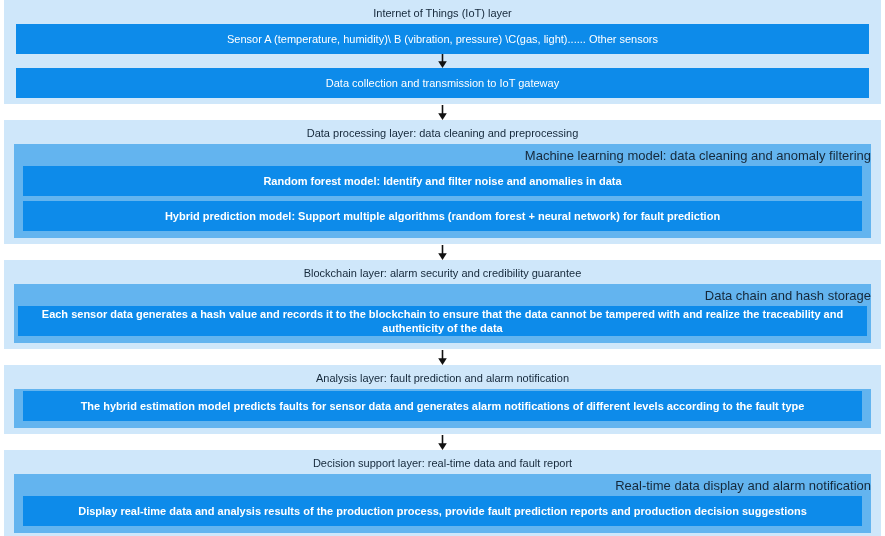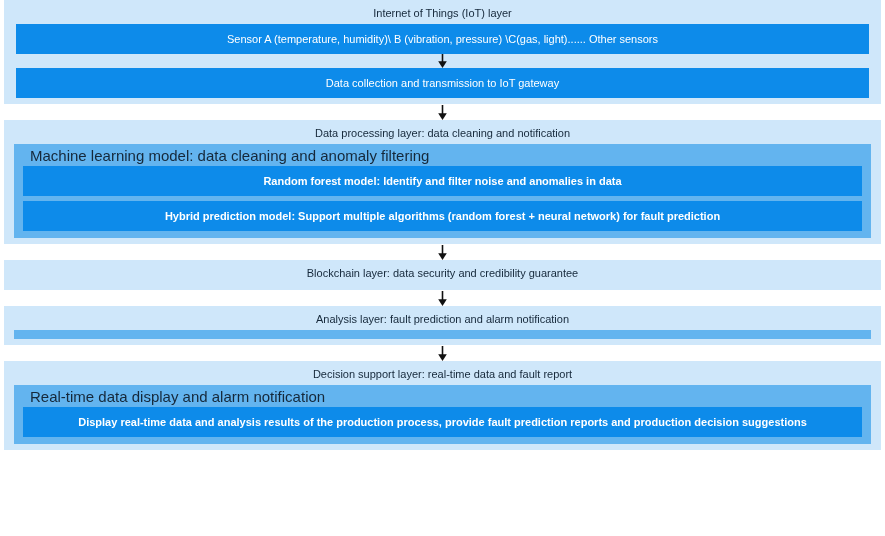--- a/index.html
+++ b/index.html
@@ -38,23 +38,23 @@
     white-space: nowrap;
   }
 
   
   .group {
     background: #63b4ef;
     margin: 0 10px;
     padding: 2px 0 7px 0;
   }
   .group-title {
-    text-align: left;
+    text-align: right;
     color: #15283a;
-    font-size: 15px;
+    font-size: 13px;
     line-height: 15px;
     padding: 2px 0 3px 16px;
     white-space: nowrap;
   }
 
   
   .box {
     background: #0d8bea;
     color: #ffffff;
     font-size: 11px;
@@ -114,49 +114,54 @@
   </div>
 
   <div class="arrow arrow-gap">
     <svg width="11" height="15" viewBox="0 0 11 15" aria-hidden="true">
       <line x1="5.5" y1="0" x2="5.5" y2="9" stroke="#111111" stroke-width="1.6"></line>
       <polygon points="5.5,15 1.2,8.2 9.8,8.2" fill="#111111"></polygon>
     </svg>
   </div>
 
   <div class="layer">
-    <div class="layer-title">Data processing layer: data cleaning and notification</div>
+    <div class="layer-title">Data processing layer: data cleaning and preprocessing</div>
     <div class="group">
       <div class="group-title">Machine learning model: data cleaning and anomaly filtering</div>
       <div class="box">Random forest model: Identify and filter noise and anomalies in data</div>
       <div class="box">Hybrid prediction model: Support multiple algorithms (random forest + neural network) for fault prediction</div>
     </div>
   </div>
 
   <div class="arrow arrow-gap">
     <svg width="11" height="15" viewBox="0 0 11 15" aria-hidden="true">
       <line x1="5.5" y1="0" x2="5.5" y2="9" stroke="#111111" stroke-width="1.6"></line>
       <polygon points="5.5,15 1.2,8.2 9.8,8.2" fill="#111111"></polygon>
     </svg>
   </div>
 
   <div class="layer">
-    <div class="layer-title">Blockchain layer: data security and credibility guarantee</div>
+    <div class="layer-title">Blockchain layer: alarm security and credibility guarantee</div>
+    <div class="group">
+      <div class="group-title">Data chain and hash storage</div>
+      <div class="box wide">Each sensor data generates a hash value and records it to the blockchain to ensure that the data cannot be tampered with and realize the traceability and authenticity of the data</div>
+    </div>
   </div>
 
   <div class="arrow arrow-gap">
     <svg width="11" height="15" viewBox="0 0 11 15" aria-hidden="true">
       <line x1="5.5" y1="0" x2="5.5" y2="9" stroke="#111111" stroke-width="1.6"></line>
       <polygon points="5.5,15 1.2,8.2 9.8,8.2" fill="#111111"></polygon>
     </svg>
   </div>
 
   <div class="layer">
     <div class="layer-title">Analysis layer: fault prediction and alarm notification</div>
     <div class="group">
+      <div class="box">The hybrid estimation model predicts faults for sensor data and generates alarm notifications of different levels according to the fault type</div>
     </div>
   </div>
 
   <div class="arrow arrow-gap">
     <svg width="11" height="15" viewBox="0 0 11 15" aria-hidden="true">
       <line x1="5.5" y1="0" x2="5.5" y2="9" stroke="#111111" stroke-width="1.6"></line>
       <polygon points="5.5,15 1.2,8.2 9.8,8.2" fill="#111111"></polygon>
     </svg>
   </div>
 

